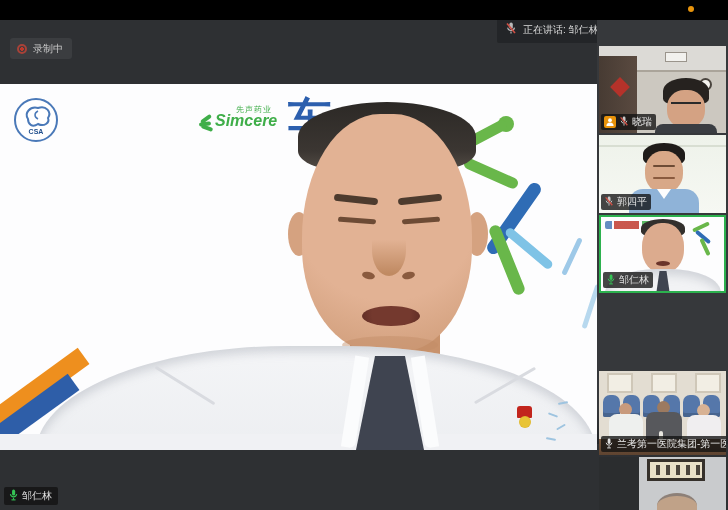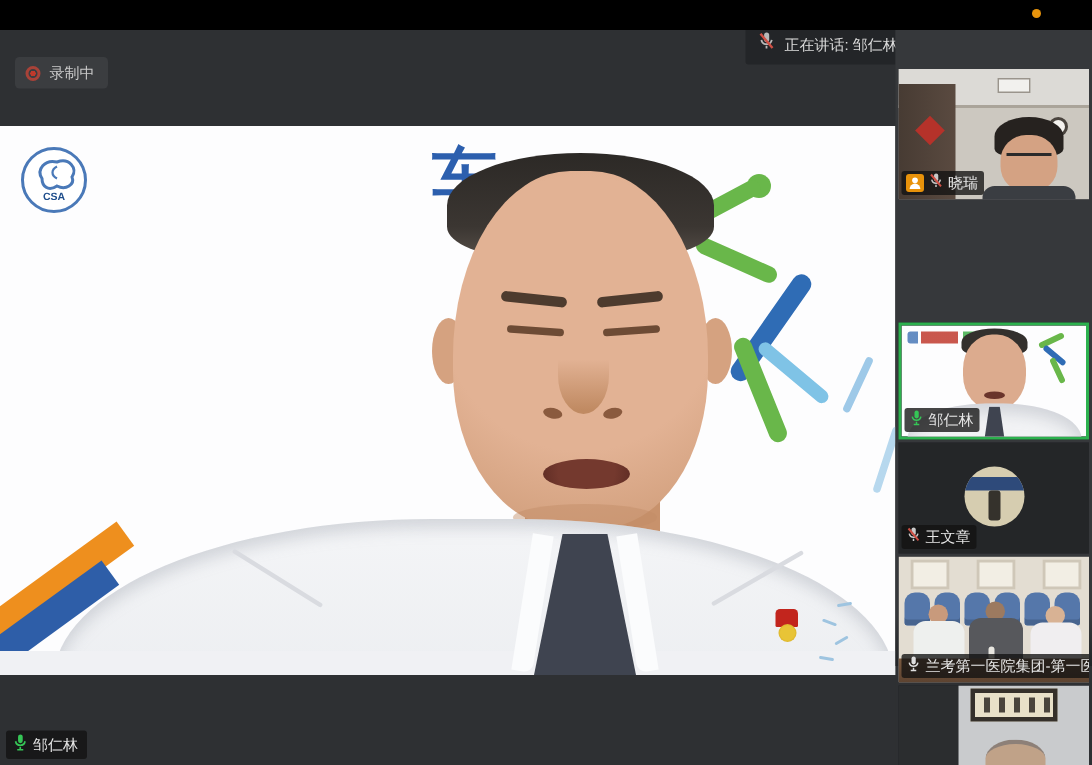--- a/index.html
+++ b/index.html
@@ -244,20 +244,29 @@
 
         <div class="csa abs">
           <svg width="36" height="30" viewBox="0 0 36 30">
             <path d="M8 16 C4 10, 10 3, 18 5 C26 2, 32 9, 28 15 C30 20, 24 24, 18 21 C12 25, 8 21, 8 16 Z" fill="none" stroke="#4a79b8" stroke-width="2"></path>
             <path d="M18 8 C14 10, 14 14, 18 16" fill="none" stroke="#4a79b8" stroke-width="1.5"></path>
           </svg>
           <span class="csa-t">CSA</span>
         </div>
 
 
+        <div class="simcere abs">
+          <span class="leaf">
+              <i></i>
+              <i></i>
+              <i></i>
+            </span>
+          <span class="cn">先声药业</span>
+          <span class="en">Simcere</span>
+        </div>
 
         <div class="banner-char abs">车</div>
 
         <div class="art">
           <i class="a1"></i>
             <i class="a2"></i>
             <i class="a3"></i>
             <i class="a4"></i>
           <i class="a5"></i>
             <i class="a6"></i>
@@ -353,20 +362,40 @@
               <rect x="4.4" y="0.6" width="3.4" height="6.4" rx="1.7" fill="#c9c9c9"></rect>
               <path d="M2.6 5.6 a3.5 3.5 0 0 0 6.9 0" fill="none" stroke="#c9c9c9" stroke-width="1.2"></path>
               <line x1="6" y1="9.6" x2="6" y2="11.4" stroke="#c9c9c9" stroke-width="1.2"></line>
               <line x1="2" y1="1.5" x2="10" y2="11" stroke="#d05045" stroke-width="1.6"></line>
             </svg>
           </span>
           <span>晓瑞</span>
         </div>
       </div>
 
+      <div class="tile t2">
+        <div class="wall"></div>
+        <div class="line"></div>
+        <div class="hair"></div>
+        <div class="face"></div>
+        <div class="feat"></div>
+        <div class="shirt"></div>
+        <div class="collar"></div>
+        <div class="nametag-label">
+          <span class="icon">
+            <svg width="10" height="11" viewBox="0 0 12 13">
+              <rect x="4.4" y="0.6" width="3.4" height="6.4" rx="1.7" fill="#c9c9c9"></rect>
+              <path d="M2.6 5.6 a3.5 3.5 0 0 0 6.9 0" fill="none" stroke="#c9c9c9" stroke-width="1.2"></path>
+              <line x1="6" y1="9.6" x2="6" y2="11.4" stroke="#c9c9c9" stroke-width="1.2"></line>
+              <line x1="2" y1="1.5" x2="10" y2="11" stroke="#d05045" stroke-width="1.6"></line>
+            </svg>
+          </span>
+          <span>郭四平</span>
+        </div>
+      </div>
 
       <div class="tile t3">
         <div class="bg"></div>
         <div class="mlogo"></div>
         <div class="mart">
             <i></i>
             <i></i>
             <i></i>
           </div>
         <div class="hair"></div>
@@ -380,38 +409,20 @@
               <rect x="4.4" y="0.6" width="3.4" height="6.4" rx="1.7" fill="#35c556"></rect>
               <path d="M2.6 5.6 a3.5 3.5 0 0 0 6.9 0" fill="none" stroke="#35c556" stroke-width="1.2"></path>
               <line x1="6" y1="9.6" x2="6" y2="11.4" stroke="#35c556" stroke-width="1.2"></line>
               <line x1="3.8" y1="11.8" x2="8.2" y2="11.8" stroke="#35c556" stroke-width="1.2"></line>
             </svg>
           </span>
           <span>邹仁林</span>
         </div>
       </div>
 
-      <div class="tile t4">
-        <div class="bg"></div>
-        <div class="avatar">
-          <div class="band"></div>
-          <div class="fig"></div>
-        </div>
-        <div class="nametag-label">
-          <span class="icon">
-            <svg width="10" height="11" viewBox="0 0 12 13">
-              <rect x="4.4" y="0.6" width="3.4" height="6.4" rx="1.7" fill="#c9c9c9"></rect>
-              <path d="M2.6 5.6 a3.5 3.5 0 0 0 6.9 0" fill="none" stroke="#c9c9c9" stroke-width="1.2"></path>
-              <line x1="6" y1="9.6" x2="6" y2="11.4" stroke="#c9c9c9" stroke-width="1.2"></line>
-              <line x1="2" y1="1.5" x2="10" y2="11" stroke="#d05045" stroke-width="1.6"></line>
-            </svg>
-          </span>
-          <span>王文章</span>
-        </div>
-      </div>
 
       <div class="tile t5">
         <div class="wall"></div>
         <div class="win" style="left:8px"></div>
         <div class="win" style="left:52px"></div>
         <div class="win" style="left:96px"></div>
         <div class="chairs">
           <i style="left:4px;  top:24px"></i>
             <i style="left:24px; top:24px"></i>
           <i style="left:44px; top:24px"></i>

